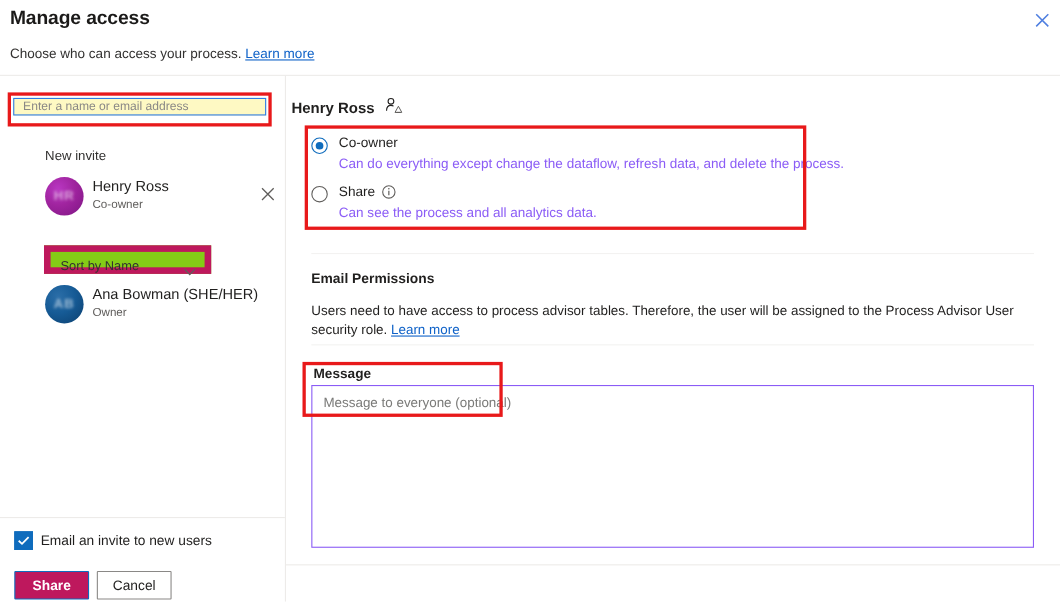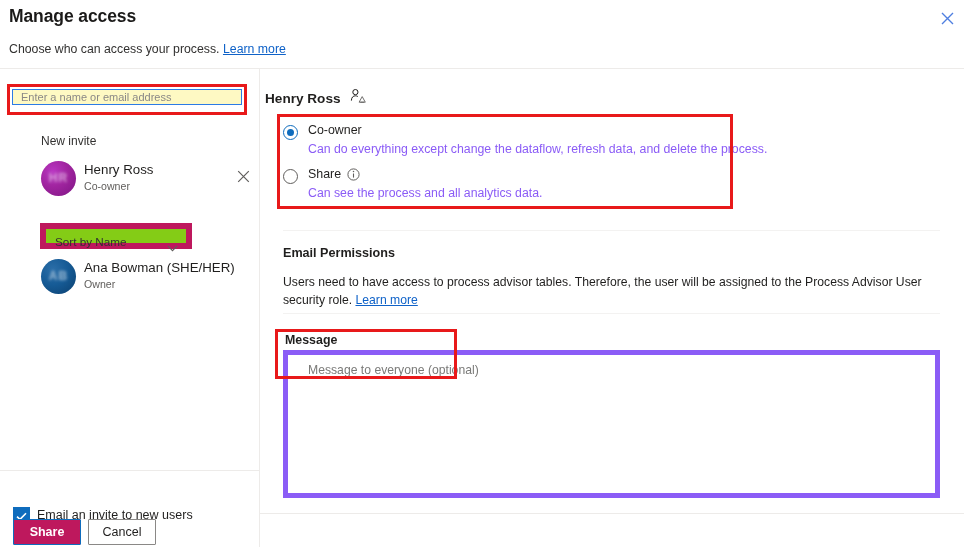--- a/index.html
+++ b/index.html
@@ -187,21 +187,21 @@
 
   .left-bottom-rule {
     position: absolute;
     left: 0; top: 470px;
     width: 259px; height: 1px;
     background: #edebe9;
   }
 
   .email-check-row {
     position: absolute;
-    left: 0; top: 504px;
+    left: 0; top: 480px;
     width: 259px; height: 24px; padding-left: 40px;
   }
   .checkbox {
     position: absolute;
     left: 13px; top: 3px;
     width: 17px; height: 17px;
     background: #0f6cbd;
     border: 1px solid #0f6cbd;
     display: flex;
     align-items: center;
@@ -367,26 +367,26 @@
     position: absolute;
     left: 285px; top: 333px;
     font-size: 12.4px;
     font-weight: bold;
     color: #201f1e;
   }
   .msg-textarea {
     position: absolute;
     left: 283px; top: 350px;
     width: 657px; height: 148px;
-    border: 5px solid #8b5cf6;
+    border: 1px solid #8b5cf6;
     background: #ffffff;
     font-family: "Liberation Sans", sans-serif;
     font-size: 12.2px;
     color: #605e5c;
-    padding: 8px 20px;
+    padding: 8px 10px;
     resize: none;
     outline: none;
   }
   .msg-textarea::placeholder { color: #7a7a78; opacity: 1; }
 
   .right-bottom-rule {
     position: absolute;
     left: 260px; top: 513px;
     width: 704px; height: 1px;
     background: #edebe9;

